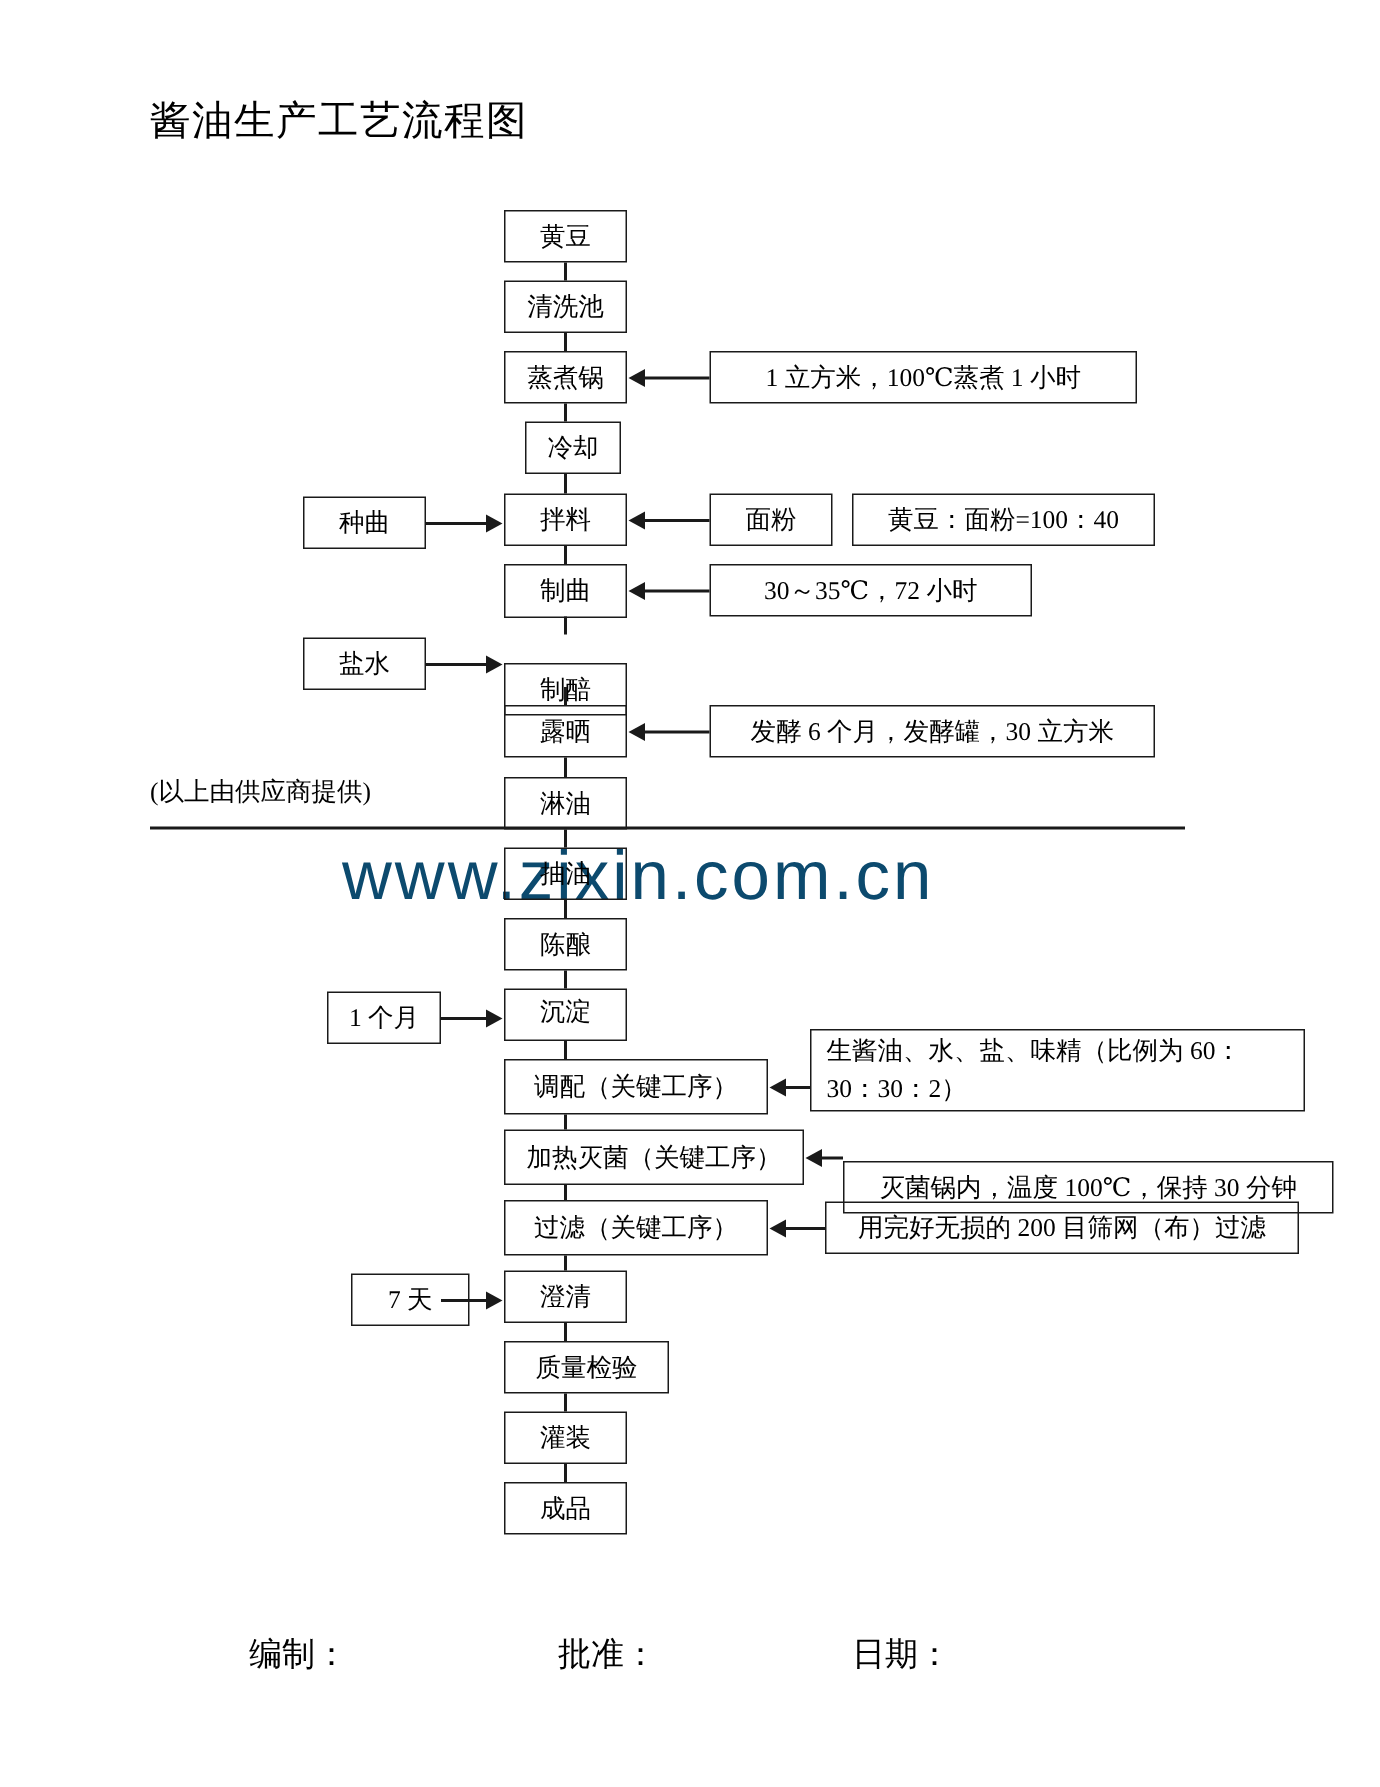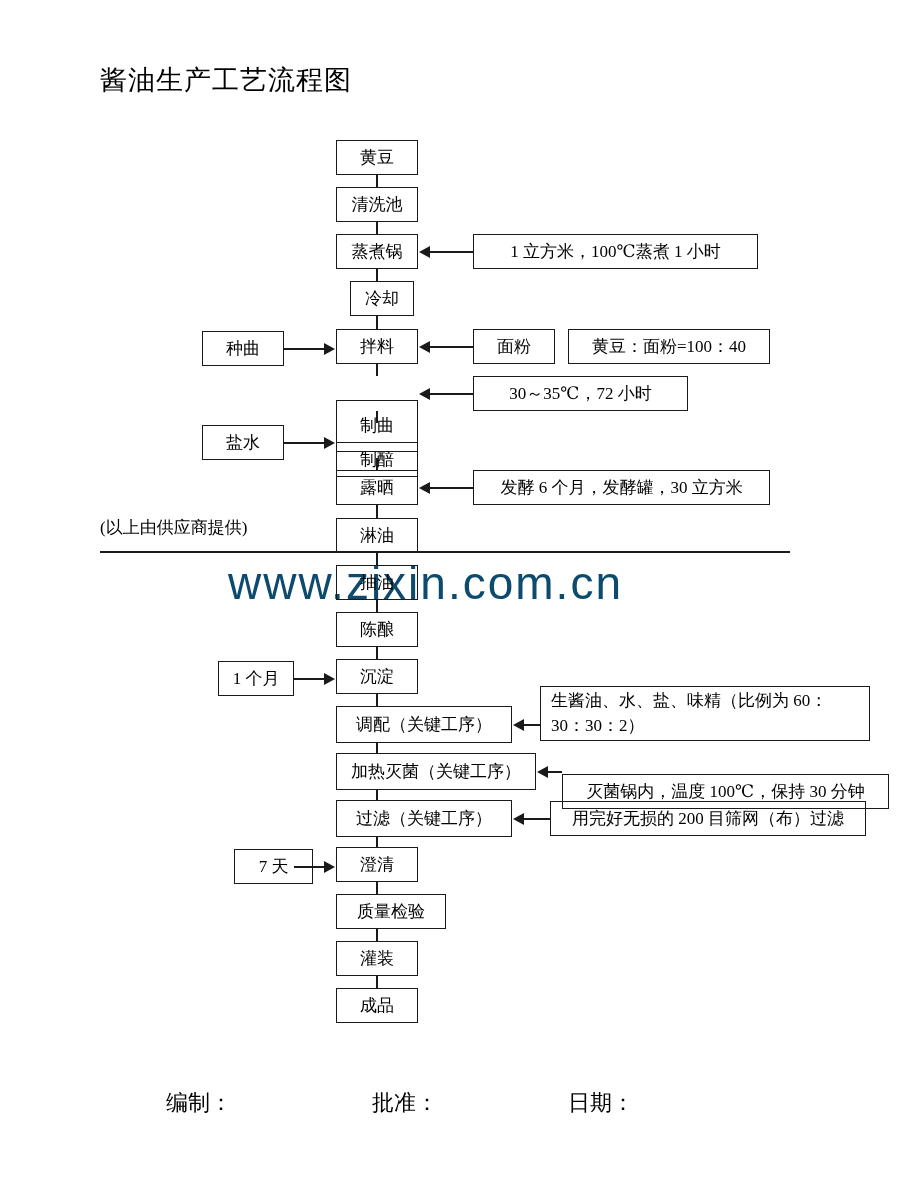--- a/index.html
+++ b/index.html
@@ -118,27 +118,27 @@
 
   <div class="title">酱油生产工艺流程图</div>
 
   <div class="watermark">www.zixin.com.cn</div>
 
   <div class="box" style="left:336px; top:140px; width:82px; height:35px;">黄豆</div>
   <div class="box" style="left:336px; top:187px; width:82px; height:35px;">清洗池</div>
   <div class="box" style="left:336px; top:234px; width:82px; height:35px;">蒸煮锅</div>
   <div class="box" style="left:336px; top:281px; width:64px; height:35px;margin-left:14px;">冷却</div>
   <div class="box" style="left:336px; top:329px; width:82px; height:35px;">拌料</div>
-  <div class="box" style="left:336px; top:376px; width:82px; height:52px;margin-top:24px;">制曲</div>
+  <div class="box" style="left:336px; top:376px; width:82px; height:36px;">制曲</div>
   <div class="box" style="left:336px; top:423px; width:82px; height:35px;margin-top:19px;">制醅</div>
   <div class="box" style="left:336px; top:470px; width:82px; height:35px;">露晒</div>
   <div class="box" style="left:336px; top:518px; width:82px; height:35px;">淋油</div>
   <div class="box" style="left:336px; top:565px; width:82px; height:35px;">抽油</div>
   <div class="box" style="left:336px; top:612px; width:82px; height:35px;">陈酿</div>
-  <div class="box" style="left:336px; top:659px; width:82px; height:35px;">沉淀</div>
+  <div class="box" style="left:336px; top:659px; width:82px; height:35px;font-family:Liberation Mono, monospace;">沉淀</div>
   <div class="box" style="left:336px; top:706px; width:176px; height:37px;">调配（关键工序）</div>
   <div class="box" style="left:336px; top:753px; width:200px; height:37px;">加热灭菌（关键工序）</div>
   <div class="box" style="left:336px; top:800px; width:176px; height:37px;">过滤（关键工序）</div>
   <div class="box" style="left:336px; top:847px; width:82px; height:35px;">澄清</div>
   <div class="box" style="left:336px; top:894px; width:110px; height:35px;">质量检验</div>
   <div class="box" style="left:336px; top:941px; width:82px; height:35px;">灌装</div>
   <div class="box" style="left:336px; top:988px; width:82px; height:35px;">成品</div>
 
   <div class="vline" style="left:376px; top:175px; height:12px;"></div>
   <div class="vline" style="left:376px; top:222px; height:12px;"></div>

